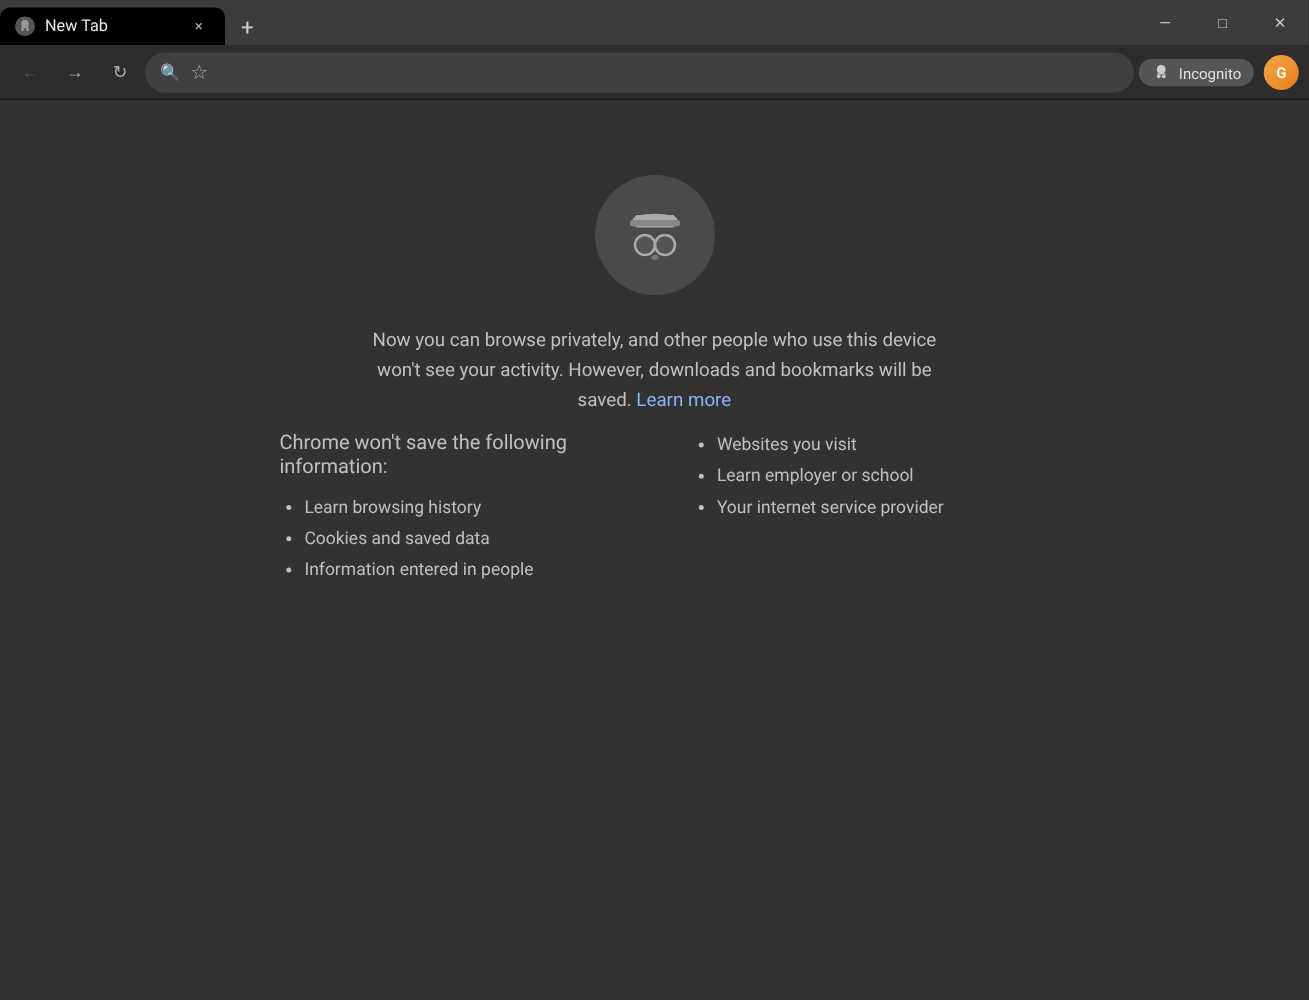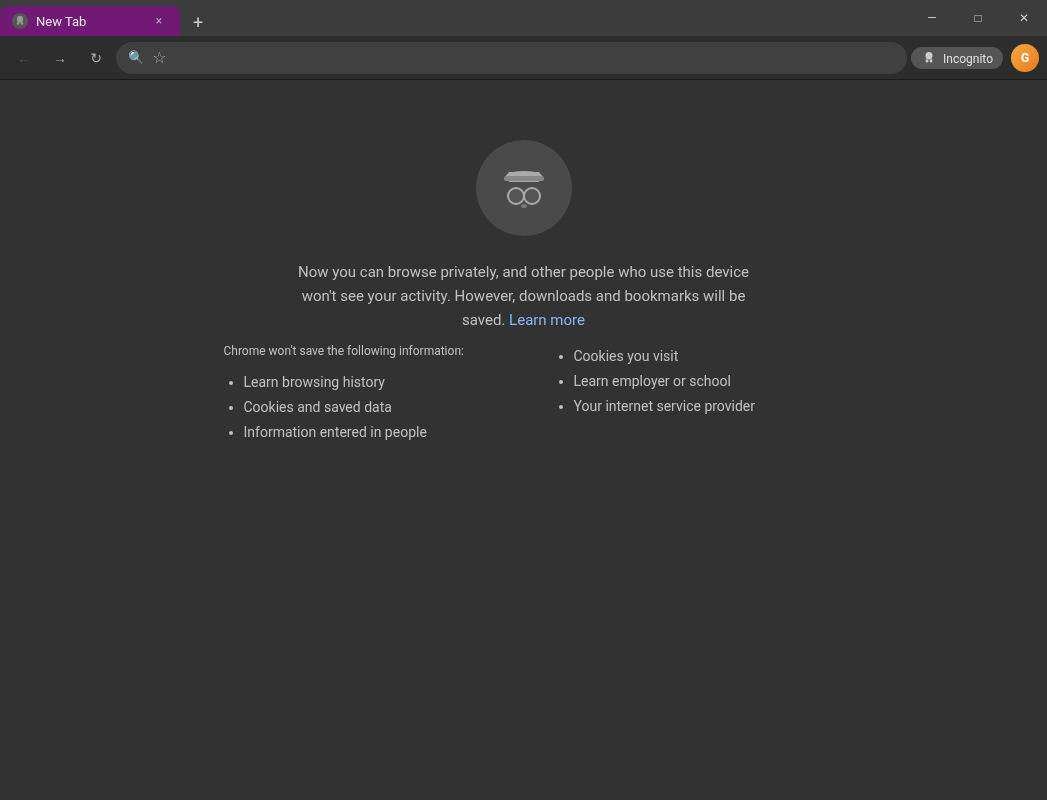--- a/index.html
+++ b/index.html
@@ -28,21 +28,21 @@
 
     .tab-strip {
       display: flex;
       align-items: flex-end;
       height: 36px;
       padding-top: 6px;
       flex: 1;
     }
 
     .tab {
-      background: #701a75;
+      background: #000000;
       height: 30px;
       min-width: 180px;
       max-width: 240px;
       display: flex;
       align-items: center;
       padding: 0 12px;
       border-radius: 8px 8px 0 0;
       gap: 8px;
       cursor: pointer;
       position: relative;
@@ -260,21 +260,21 @@
       width: 100%;
       justify-content: center;
     }
 
     .info-column {
       flex: 1;
     }
 
     .column-header {
       color: #c0c0c0;
-      font-size: 12px;
+      font-size: 16px;
       margin-bottom: 12px;
     }
 
     .info-list {
       list-style: disc;
       padding-left: 20px;
     }
 
     .info-list li {
       color: #c0c0c0;
@@ -364,20 +364,20 @@
       <p class="column-header">Chrome won't save the following information:</p>
       <ul class="info-list">
           <li>Learn browsing history</li>
           <li>Cookies and saved data</li>
           <li>Information entered in people</li>
         </ul>
     </div>
 
     <div class="info-column">
       <ul class="info-list">
-          <li>Cookies you visit</li>
+          <li>Websites you visit</li>
           <li>Learn employer or school</li>
           <li>Your internet service provider</li>
         </ul>
     </div>
   </div>
 
 </div>
 
 </body></html>

